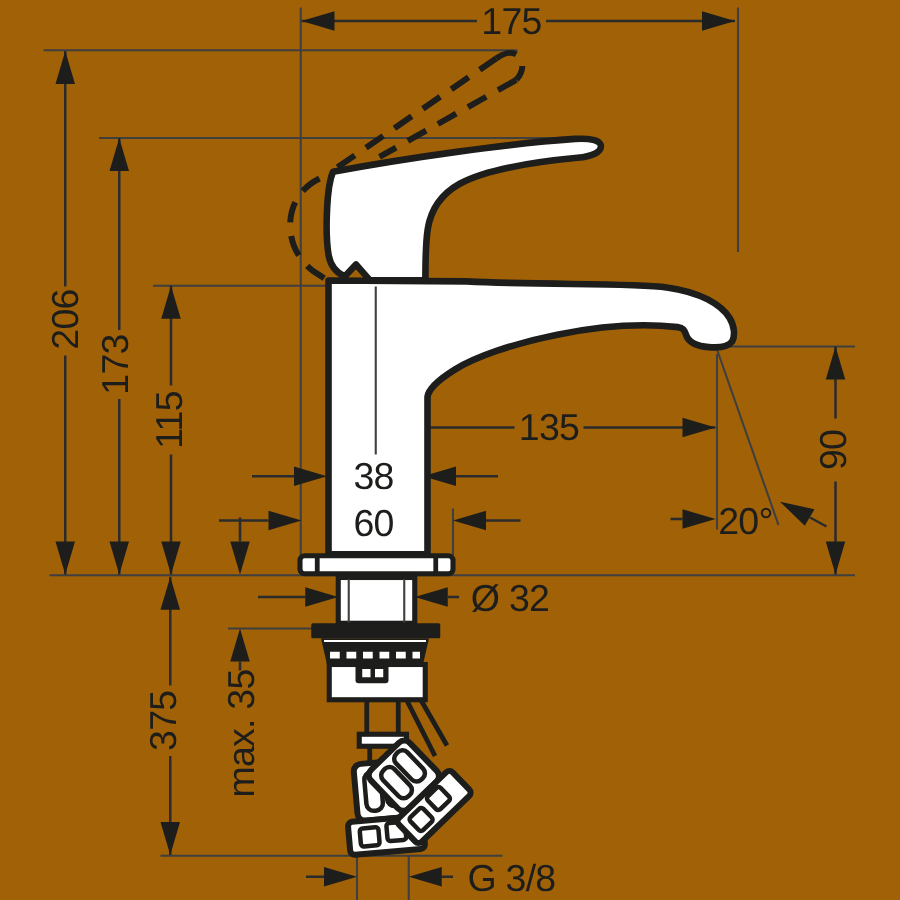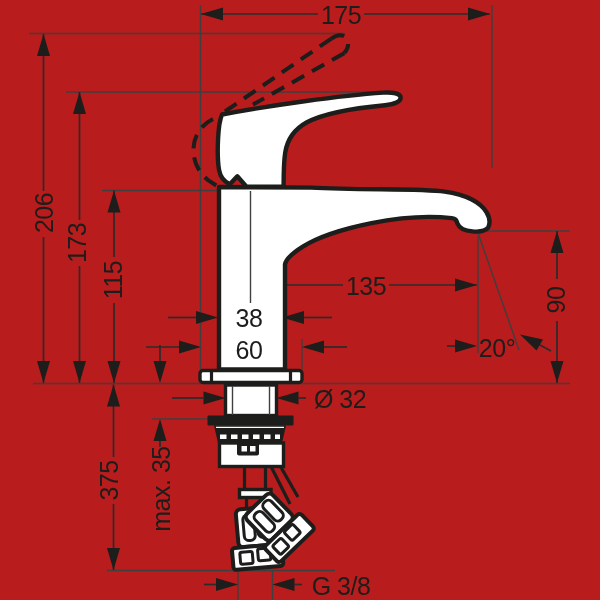--- a/index.html
+++ b/index.html
@@ -1,16 +1,16 @@
 <!DOCTYPE html>
 <html><head>
 <meta charset="utf-8">
 <style>
   html,body { margin:0; padding:0; background:#ffffff; }
-  .stage { width:600px; height:600px; position:relative; background:#b91c1c; }
+  .stage { width:600px; height:600px; position:relative; background:#a16207; }
   .thin  { stroke:#3f3f3f; stroke-width:1.4; fill:none; }
   .dim   { stroke:#2b2b2b; stroke-width:1.7; fill:none; }
   .arr   { fill:#1d1d1b; stroke:none; }
   .thickf{ stroke:#1d1d1b; stroke-width:4.4; fill:#ffffff; stroke-linejoin:round; stroke-linecap:round; }
   .med   { stroke:#1d1d1b; stroke-width:3.2; fill:none; }
   .medf  { stroke:#1d1d1b; stroke-width:3.4; fill:#ffffff; }
   .conn  { stroke:#1d1d1b; stroke-width:4;   fill:#ffffff; stroke-linejoin:round; }
   .slot  { stroke:#1d1d1b; stroke-width:3;   fill:#ffffff; }
   .dash  { stroke:#1d1d1b; stroke-width:4; fill:none; stroke-dasharray:14 9; stroke-linecap:butt; }
   .dark  { fill:#1d1d1b; stroke:none; }

